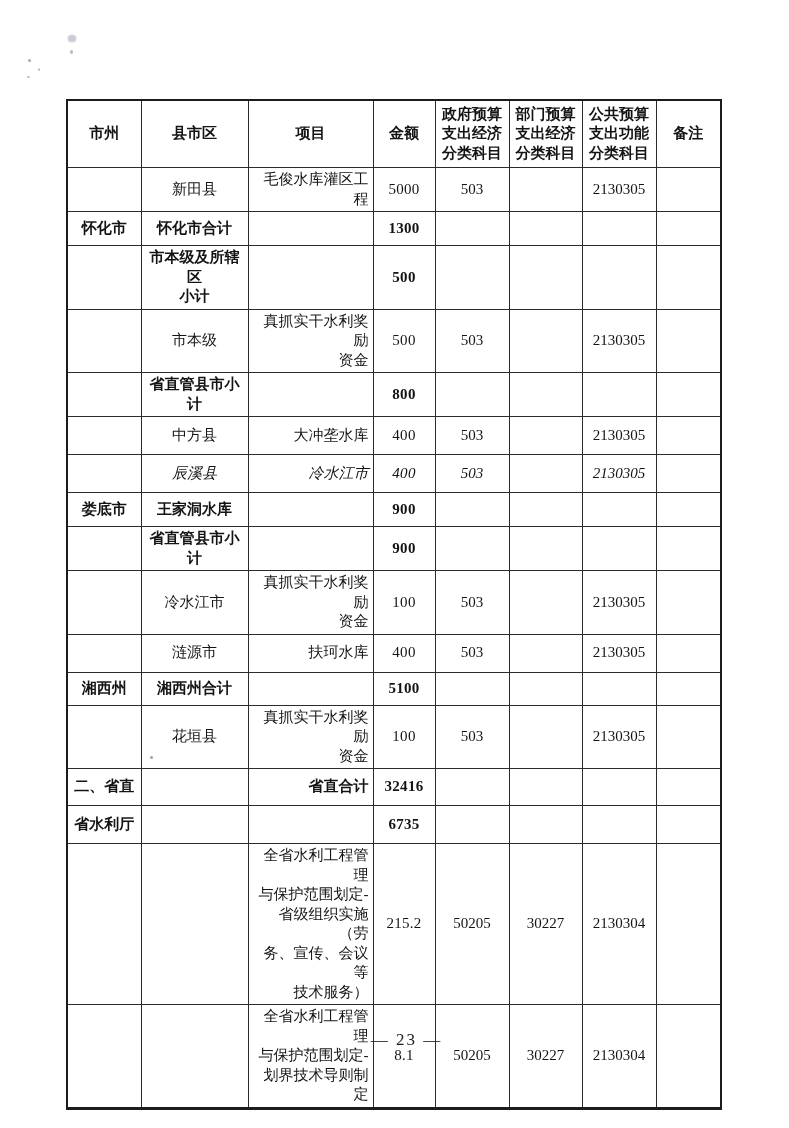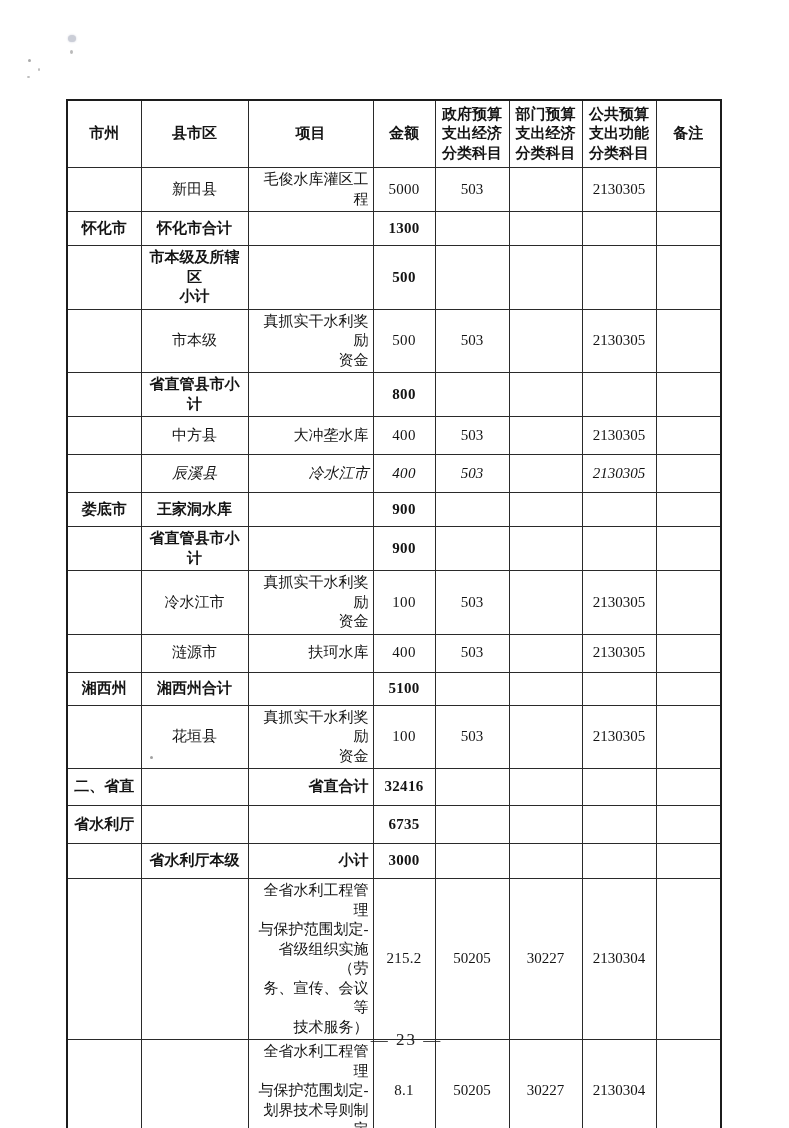--- a/index.html
+++ b/index.html
@@ -266,30 +266,20 @@
       <tr class="bold" style="height: 38px;">
         <td class="col-0">省水利厅</td>
         <td class="col-1"></td>
         <td class="col-2"></td>
         <td class="col-3">6735</td>
         <td class="col-4"></td>
         <td class="col-5"></td>
         <td class="col-6"></td>
         <td class="col-7"></td>
       </tr>
-      <tr class="bold" style="height: 35px;">
-        <td class="col-0"></td>
-        <td class="col-1">省水利厅本级</td>
-        <td class="col-2">小计</td>
-        <td class="col-3">3000</td>
-        <td class="col-4"></td>
-        <td class="col-5"></td>
-        <td class="col-6"></td>
-        <td class="col-7"></td>
-      </tr>
       <tr style="height: 100px;">
         <td class="col-0"></td>
         <td class="col-1"></td>
         <td class="col-2">全省水利工程管理
 与保护范围划定-
 省级组织实施（劳
 务、宣传、会议等
 技术服务）</td>
         <td class="col-3">215.2</td>
         <td class="col-4">50205</td>

